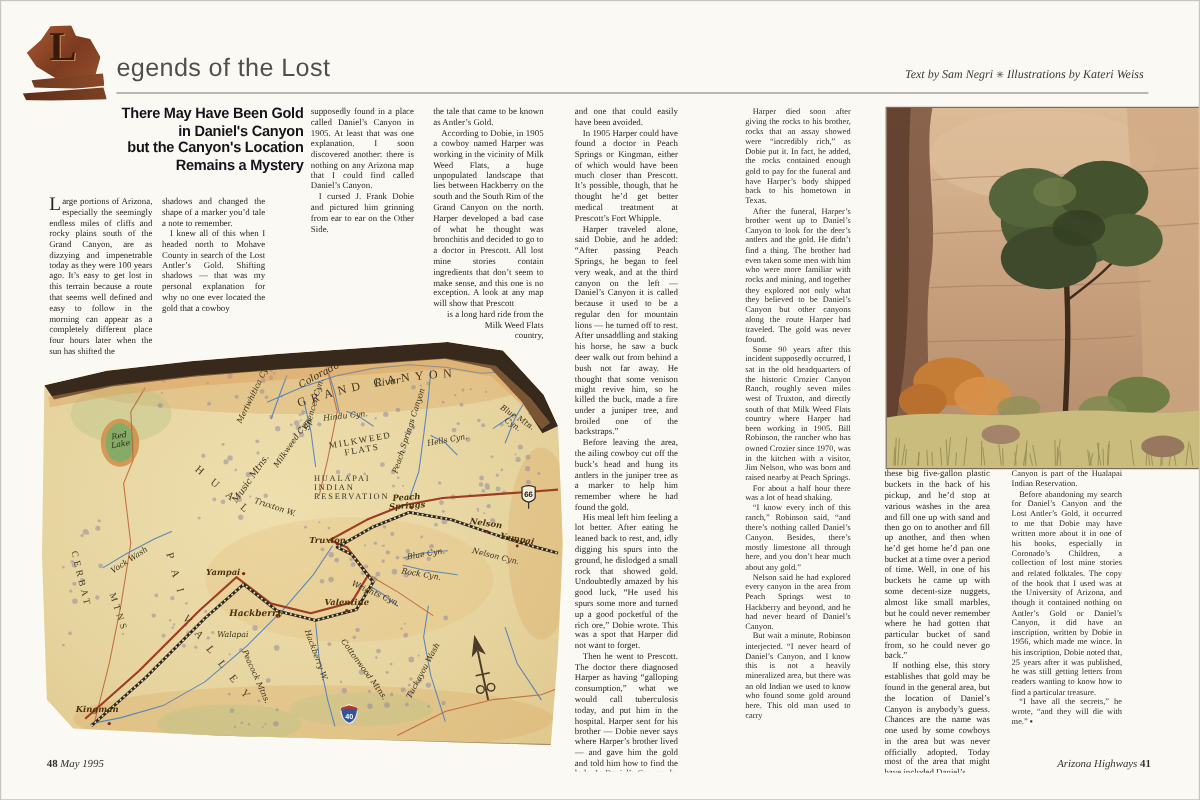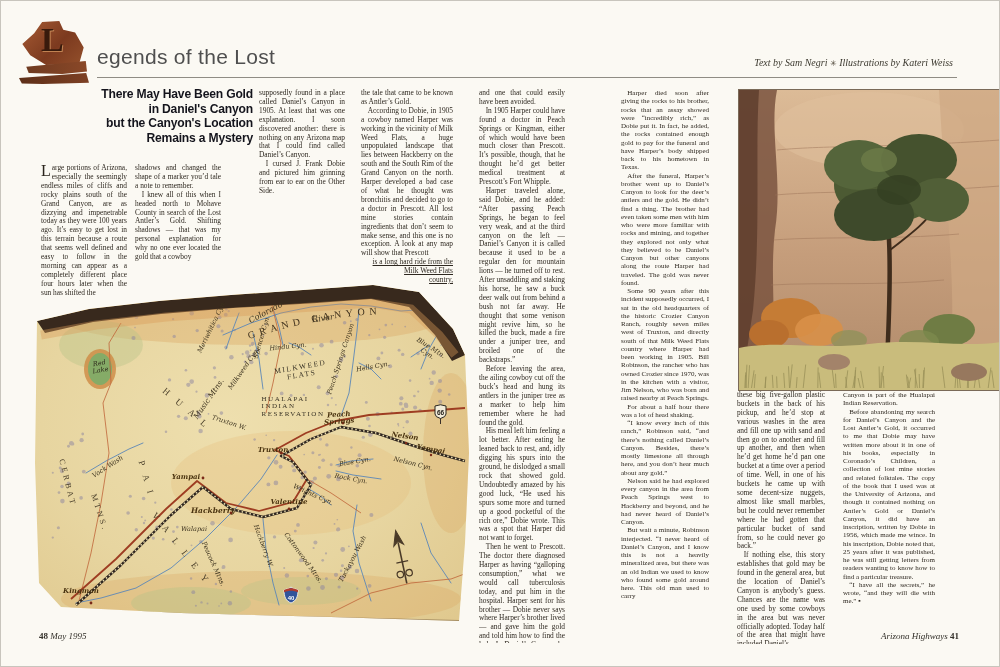--- a/index.html
+++ b/index.html
@@ -24,21 +24,21 @@
   
   .headline{position:absolute;left:70px;top:86px;width:182px;text-align:right;
             font-family:"Liberation Sans",sans-serif;font-weight:700;font-size:12.5px;
             line-height:14.5px;color:#14141c;letter-spacing:-.2px;transform:scaleX(.97);transform-origin:100% 0;}
   
   .col{position:absolute;text-align:justify;font-size:7.4px;line-height:8.9px;overflow:hidden;hyphens:none;}
   .col p{margin:0;}
   .col p.ind{text-indent:.9em;}
   .col.tight{font-size:7px;line-height:8.25px;}
   .dropcap{float:left;font-size:16px;line-height:14px;padding-right:1px;color:#2a241c;}
-  .c4tail{text-align:right;text-decoration:underline;}
+  .c4tail{text-align:right;}
   .wedge{float:left;width:46px;height:38px;shape-outside:polygon(0 0,100% 100%,0 100%);}
   
   .map{position:absolute;left:30px;top:282px;width:440px;height:345px;
        background:radial-gradient(ellipse at 45% 40%,#eedfae 0%,#e7d5a0 55%,#dfc78c 100%);
        clip-path:polygon(6px 38px,58px 26px,128px 18px,200px 12px,286px 6px,342px 2px,388px 9px,422px 46px,434px 72px,438px 170px,434px 260px,428px 338px,300px 334px,150px 330px,30px 324px,8px 300px,4px 180px);}
   .map svg{position:absolute;left:0;top:0;}
   .mlbl{position:absolute;font-family:"DejaVu Serif",serif;font-style:italic;font-size:6.5px;
         color:#3b311e;white-space:pre-line;text-align:center;transform-origin:center;line-height:1.05;}
   .town{font-weight:700;color:#4a3310;font-size:7px;}
   .caps{font-style:normal;letter-spacing:1.5px;font-size:7.5px;color:#393326;font-family:"Liberation Serif",serif;}
@@ -106,21 +106,21 @@
       <p class="ind">Harper died soon after giving the rocks to his brother, rocks that an assay showed were “incredibly rich,” as Dobie put it. In fact, he added, the rocks contained enough gold to pay for the funeral and have Harper’s body shipped back to his hometown in Texas.</p>
       <p class="ind">After the funeral, Harper’s brother went up to Daniel’s Canyon to look for the deer’s antlers and the gold. He didn’t find a thing. The brother had even taken some men with him who were more familiar with rocks and mining, and together they explored not only what they believed to be Daniel’s Canyon but other canyons along the route Harper had traveled. The gold was never found.</p>
       <p class="ind">Some 90 years after this incident supposedly occurred, I sat in the old headquarters of the historic Crozier Canyon Ranch, roughly seven miles west of Truxton, and directly south of that Milk Weed Flats country where Harper had been working in 1905. Bill Robinson, the rancher who has owned Crozier since 1970, was in the kitchen with a visitor, Jim Nelson, who was born and raised nearby at Peach Springs.</p>
       <p class="ind">For about a half hour there was a lot of head shaking.</p>
       <p class="ind">“I know every inch of this ranch,” Robinson said, “and there’s nothing called Daniel’s Canyon. Besides, there’s mostly limestone all through here, and you don’t hear much about any gold.”</p>
       <p class="ind">Nelson said he had explored every canyon in the area from Peach Springs west to Hackberry and beyond, and he had never heard of Daniel’s Canyon.</p>
       <p class="ind">But wait a minute, Robinson interjected. “I never heard of Daniel’s Canyon, and I know this is not a heavily mineralized area, but there was an old Indian we used to know who found some gold around here. This old man used to carry</p>
     </div>
   <div class="col" style="left:736px;top:390px;width:88px;height:253px">
       <p>these big five-gallon plastic buckets in the back of his pickup, and he’d stop at various washes in the area and fill one up with sand and then go on to another and fill up another, and then when he’d get home he’d pan one bucket at a time over a period of time. Well, in one of his buckets he came up with some decent-size nuggets, almost like small marbles, but he could never remember where he had gotten that particular bucket of sand from, so he could never go back.”</p>
-      <p class="ind">If nothing else, this story establishes that gold may be found in the general area, but the location of Daniel’s Canyon is anybody’s guess. Chances are the name was one used by some cowboys in the area but was never officially adopted. Today half of the area that might have included Daniel’s</p>
+      <p class="ind">If nothing else, this story establishes that gold may be found in the general area, but the location of Daniel’s Canyon is anybody’s guess. Chances are the name was one used by some cowboys in the area but was never officially adopted. Today most of the area that might have included Daniel’s</p>
     </div>
   <div class="col tight" style="left:842px;top:390px;width:92px;height:253px">
       <p>Canyon is part of the Hualapai Indian Reservation.</p>
       <p class="ind">Before abandoning my search for Daniel’s Canyon and the Lost Antler’s Gold, it occurred to me that Dobie may have written more about it in one of his books, especially in Coronado’s Children, a collection of lost mine stories and related folktales. The copy of the book that I used was at the University of Arizona, and though it contained nothing on Antler’s Gold or Daniel’s Canyon, it did have an inscription, written by Dobie in 1956, which made me wince. In his inscription, Dobie noted that, 25 years after it was published, he was still getting letters from readers wanting to know how to find a particular treasure.</p>
       <p class="ind">“I have all the secrets,” he wrote, “and they will die with me.” ▪</p>
     </div>
 
   <div class="map">
     <svg width="440" height="345" viewBox="0 0 440 345">
 

